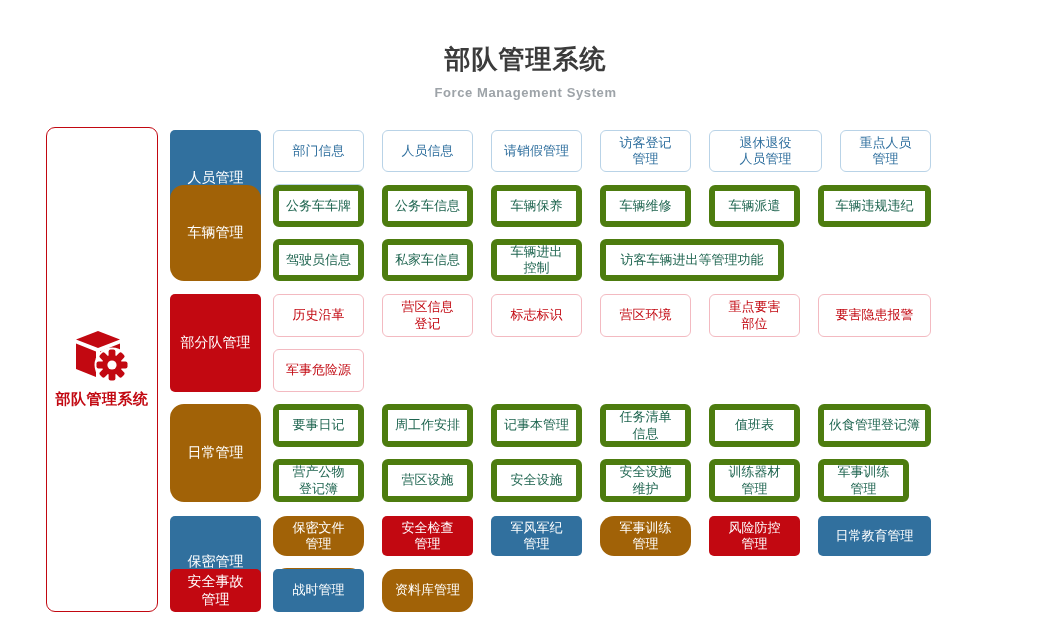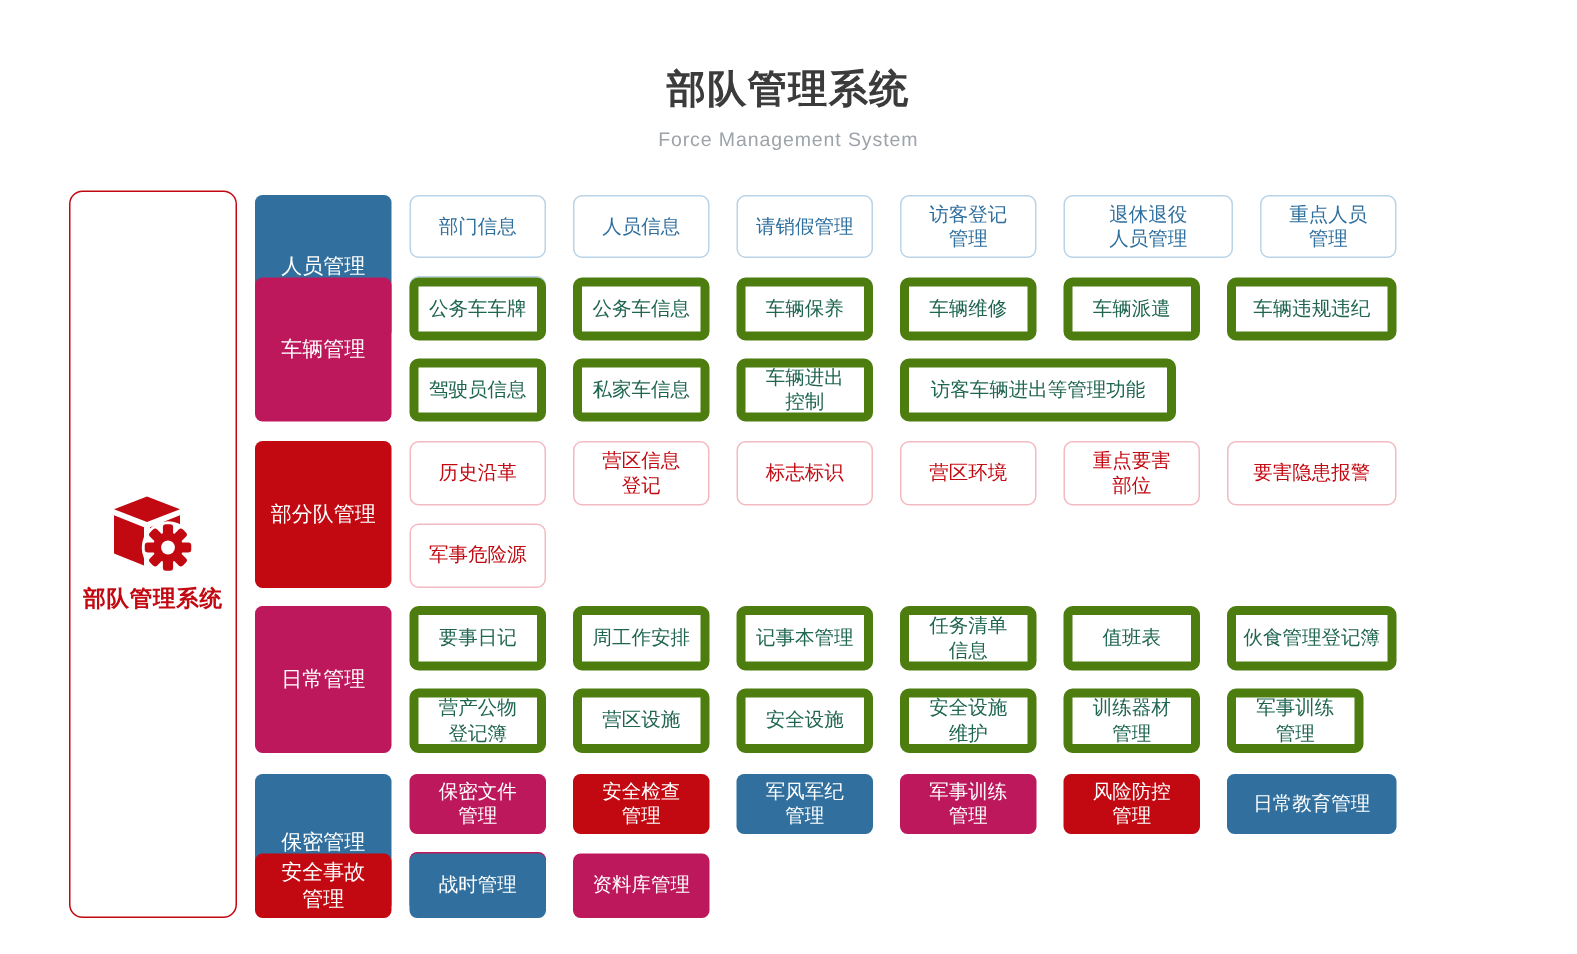--- a/index.html
+++ b/index.html
@@ -2,21 +2,21 @@
 <html><head>
 <meta charset="utf-8">
 <style>
   html,body{margin:0;padding:0;background:#fff;}
   body{font-family:"Liberation Sans","DejaVu Sans",sans-serif;}
   .stage{position:relative;width:1051px;height:636px;background:#ffffff;overflow:hidden;}
 
   .page-title{position:absolute;top:42px;left:0;width:100%;text-align:center;
     font-size:26px;font-weight:700;color:#3b3b3b;letter-spacing:1px;}
   .page-subtitle{position:absolute;top:85px;left:0;width:100%;text-align:center;
-    font-size:13px;color:#9da3a8;letter-spacing:.6px;}
+    font-size:13px;color:#9da3a8;letter-spacing:.6px;font-weight:bold;}
 
   .side-panel{position:absolute;left:46px;top:127px;width:110px;height:483px;
     border:1px solid #c20811;border-radius:9px;background:#fff;
     display:flex;flex-direction:column;align-items:center;justify-content:center;}
   .side-icon{margin-bottom:6px;}
   .side-label{color:#c20811;font-weight:700;font-size:15px;letter-spacing:.5px;}
 
   .rows-area{position:absolute;left:0;top:0;width:1051px;height:636px;}
   .band{position:absolute;left:170px;display:flex;align-items:stretch;}
   .band-0{top:130px;} .band-1{top:185px;} .band-2{top:294px;}
@@ -27,21 +27,21 @@
   .cat{flex:none;width:91px;border-radius:5px;font-size:14px;color:#fff;}
   .items{display:flex;flex-wrap:wrap;align-content:flex-start;
     margin-left:12px;width:736px;gap:12px 18px;}
   .item{width:91px;height:42px;border-radius:6px;font-size:13px;background:#fff;}
   .band-2 .item,.band-3 .item{height:43px;}
   .band-4 .item{height:40px;border-radius:5px;}
   .band-5 .item{height:43px;border-radius:5px;}
   .item.lg{width:113px;} .item.xl{width:184px;} .item.xxl{width:157px;}
 
   .solid.blue{background:#31709e;color:#fff;}
-  .solid.green{background:#be185d;color:#fff;}
+  .solid.green{background:#a16207;color:#fff;border-radius:14px;}
   .solid.red{background:#c20811;color:#fff;}
   .outline.blue{border:1px solid #b9d3e7;color:#2f6f9e;}
   .outline.green{border:6px solid #4d7c0f;color:#1f6550;}
   .outline.red{border:1px solid #f3bac1;color:#c20811;}
 </style>
 </head>
 <body>
 
 <div class="stage">
   <div class="page-title">部队管理系统</div>

